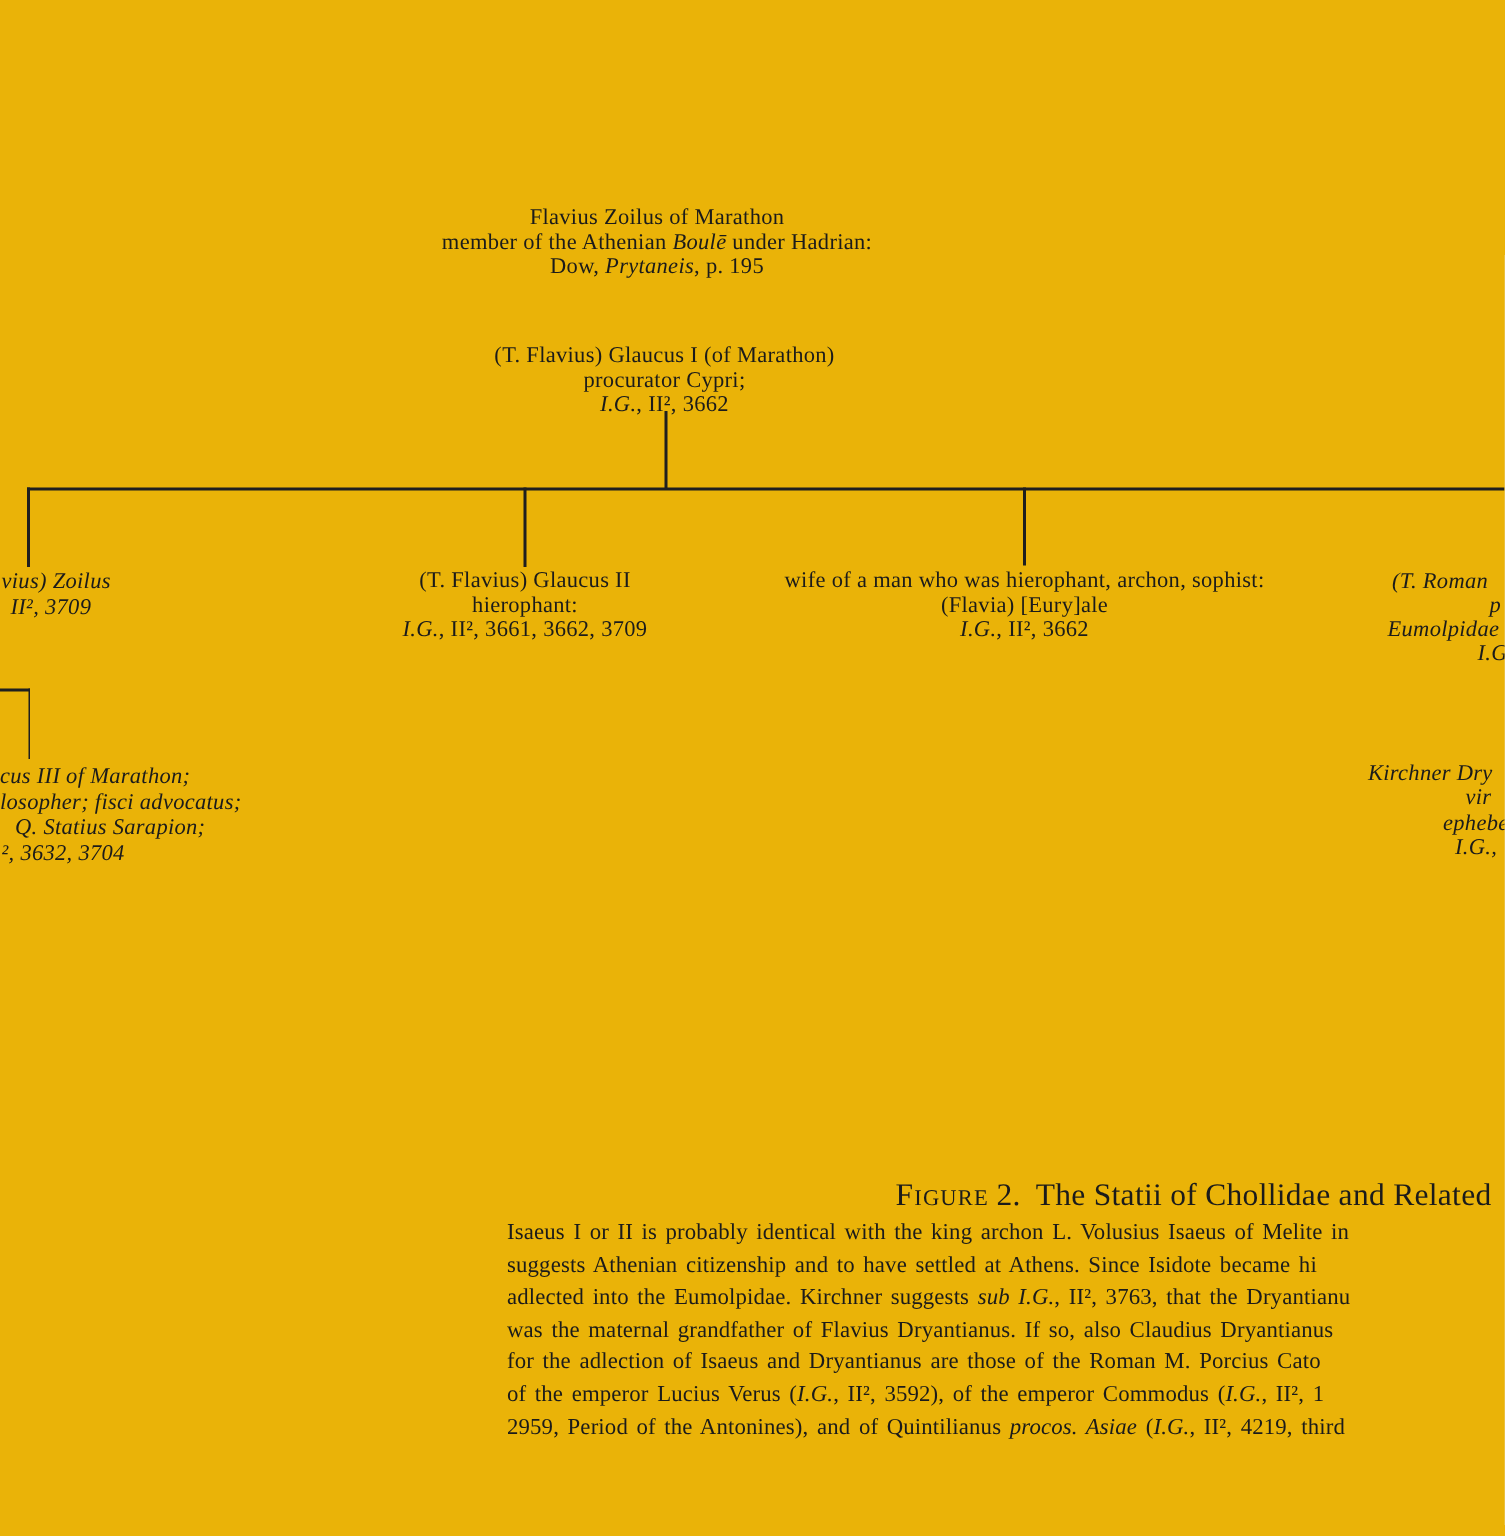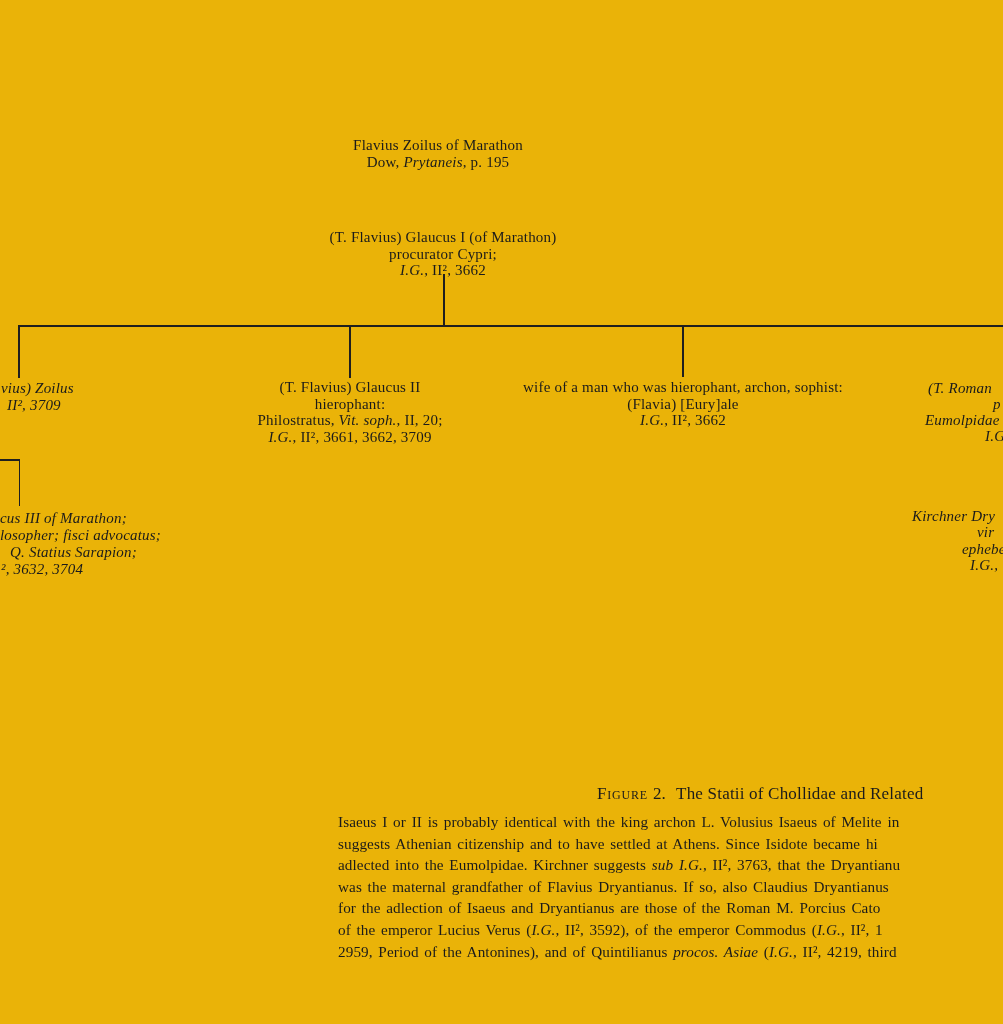--- a/index.html
+++ b/index.html
@@ -33,21 +33,21 @@
     font-style:italic;
   }
   .it{font-style:italic;}
   
   .hline{position:absolute;background:#1f1f1f;height:2px;}
   .vline{position:absolute;background:#1f1f1f;width:1.6px;}
   
   #caption{
     position:absolute;
     left:597px;top:784px;
-    font-size:17px;
+    font-size:21px;
     white-space:nowrap;
     letter-spacing:.2px;
   }
   #caption .figword{font-variant:small-caps;letter-spacing:.8px;}
   #caption .fignum{margin-left:5px;}
   #caption .captitle{margin-left:10px;}
   
   #paragraph{
     position:absolute;
     left:338px;top:811px;
@@ -64,20 +64,21 @@
 </style>
 </head>
 <body>
 
 <div id="page">
 
   <div>
 
     <div class="node" style="left:188px;top:137px;width:500px;">
         <div class="tline"><span>Flavius Zoilus of Marathon</span></div>
+        <div class="tline"><span>member of the Athenian </span><span class="it">Boulē</span><span> under Hadrian:</span></div>
         <div class="tline"><span>Dow, </span><span class="it">Prytaneis</span><span>, p. 195</span></div>
       </div>
 
     <div class="node" style="left:193px;top:229px;width:500px;">
         <div class="tline"><span>(T. Flavius) Glaucus I (of Marathon)</span></div>
         <div class="tline"><span>procurator Cypri;</span></div>
         <div class="tline"><span class="it">I.G.</span><span>, II², 3662</span></div>
       </div>
 
     <div class="vline" style="left:443px;top:274px;height:52px;"></div>
@@ -89,21 +90,20 @@
     <div class="vline" style="left:18.5px;top:459px;height:47px;"></div>
 
     <div>
       <div class="frag" style="left:1px;top:380px;">vius) Zoilus</div>
       <div class="frag" style="left:7px;top:397px;">II², 3709</div>
     </div>
 
     <div class="node" style="left:190px;top:379px;width:320px;">
         <div class="tline"><span>(T. Flavius) Glaucus II</span></div>
         <div class="tline"><span>hierophant:</span></div>
-        <div class="tline"><span>Philostratus, </span><span class="it">Vit. soph.</span><span>, II, 20;</span></div>
         <div class="tline"><span class="it">I.G.</span><span>, II², 3661, 3662, 3709</span></div>
       </div>
 
     <div class="node" style="left:473px;top:379px;width:420px;">
         <div class="tline"><span>wife of a man who was hierophant, archon, sophist:</span></div>
         <div class="tline"><span>(Flavia) [Eury]ale</span></div>
         <div class="tline"><span class="it">I.G.</span><span>, II², 3662</span></div>
       </div>
 
     <div>

